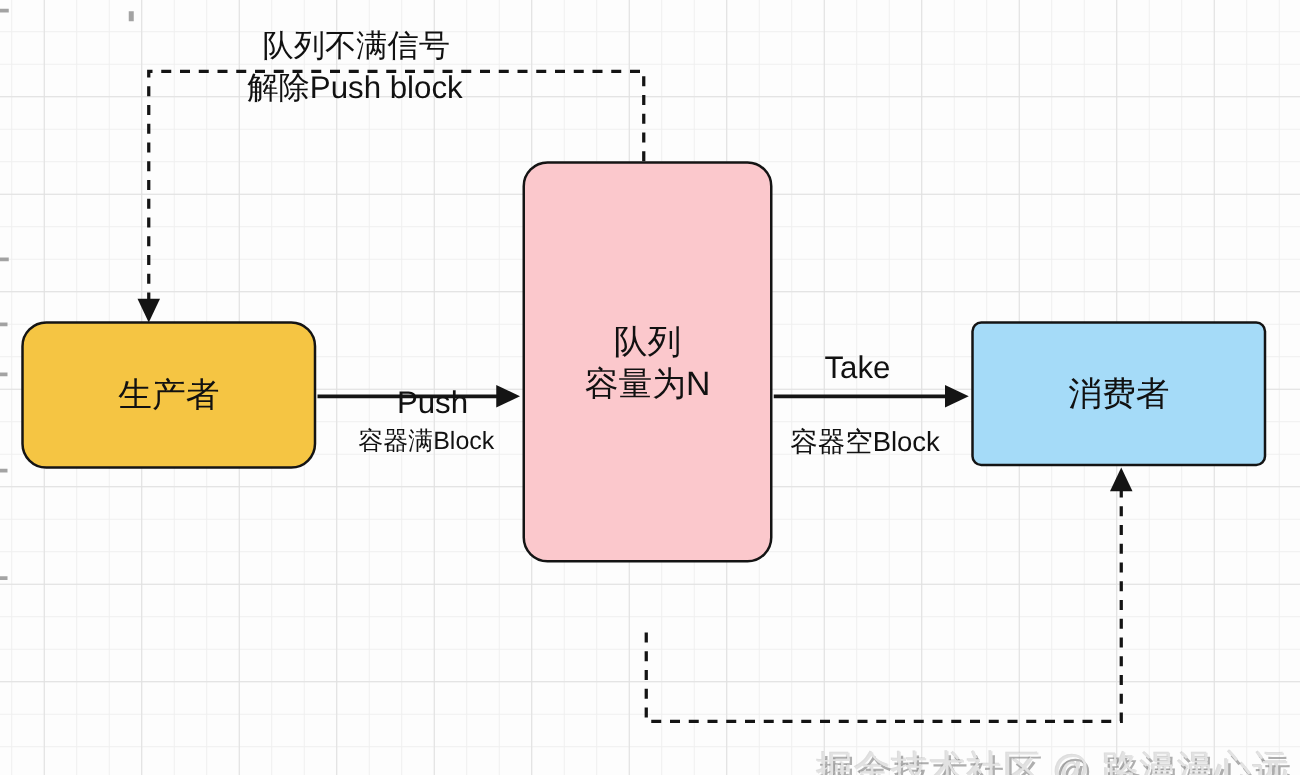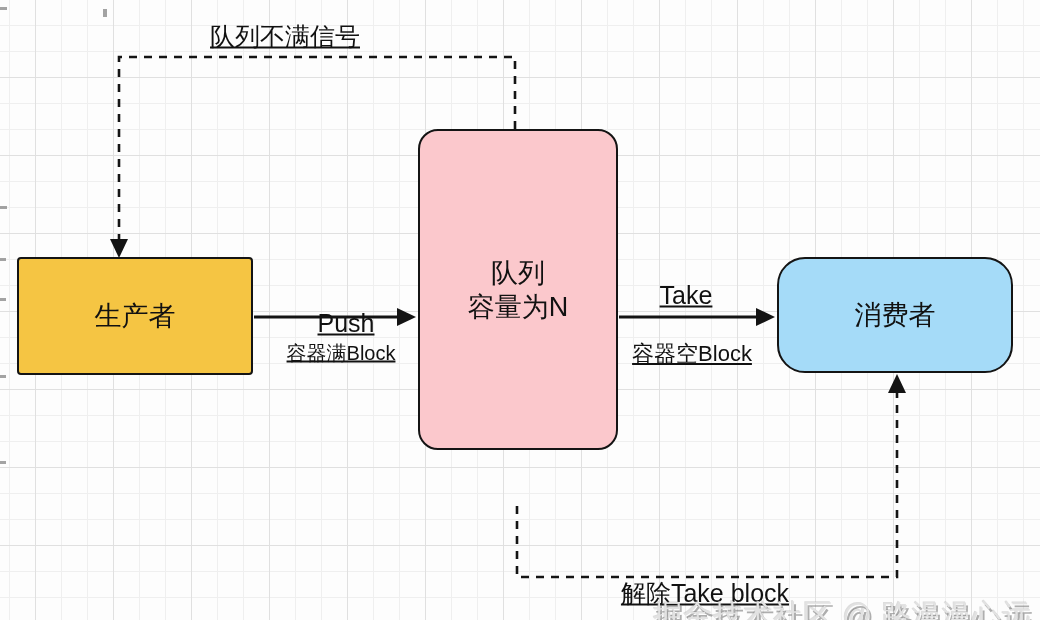--- a/index.html
+++ b/index.html
@@ -48,42 +48,41 @@
     justify-content: center;
     text-align: center;
     font-size: 27px;
     font-weight: 500;
     color: #111;
     box-sizing: border-box;
     line-height: 34px;
   }
   .node-producer {
     left: 17px; top: 257px; width: 236px; height: 118px;
-    border-radius: 4px;
+    border-radius: 20px;
     background: var(--producer-fill, #f5c543);
   }
   .node-queue {
     left: 418px; top: 129px; width: 200px; height: 321px;
     border-radius: 20px;
     background: var(--queue-fill, #fbc8cc);
   }
   .node-consumer {
     left: 777px; top: 257px; width: 236px; height: 116px;
-    border-radius: 28px;
+    border-radius: 8px;
     background: var(--consumer-fill, #a5dbf8);
   }
 
   .label {
     position: absolute;
     transform: translate(-50%, -50%);
     white-space: nowrap;
     font-size: 25px;
     font-weight: 500;
     color: #111;
-    text-decoration: underline;
   }
   .lbl-top-note-1    { left: 285px; top: 36px;  }
   .lbl-top-note-2    { left: 284px; top: 70px;  }
   .lbl-push          { left: 346px; top: 295px; margin-top: 28px; }
   .lbl-push-block    { left: 341px; top: 353px; font-size: 20px; }
   .lbl-take          { left: 686px; top: 295px; }
   .lbl-take-block    { left: 692px; top: 354px; font-size: 22px; }
   .lbl-bottom-note-1 { left: 707px; top: 555px; }
   .lbl-bottom-note-2 { left: 705px; top: 593px; }
 
@@ -147,24 +146,24 @@
       <span>队列</span><br>
       <span>容量为N</span>
     </span>
   </div>
 
   <div class="node node-consumer">
     <span>消费者</span>
   </div>
 
   <div class="label lbl-top-note-1">队列不满信号</div>
+  <div class="label lbl-top-note-2">解除Push block</div>
 
   <div class="label lbl-push">Push</div>
   <div class="label lbl-push-block">容器满Block</div>
 
   <div class="label lbl-take">Take</div>
   <div class="label lbl-take-block">容器空Block</div>
 
-  <div class="label lbl-bottom-note-2">解除Take block</div>
 
   <div class="watermark">掘金技术社区 @ 路漫漫心远</div>
 
 </div>
 
 </body></html>

